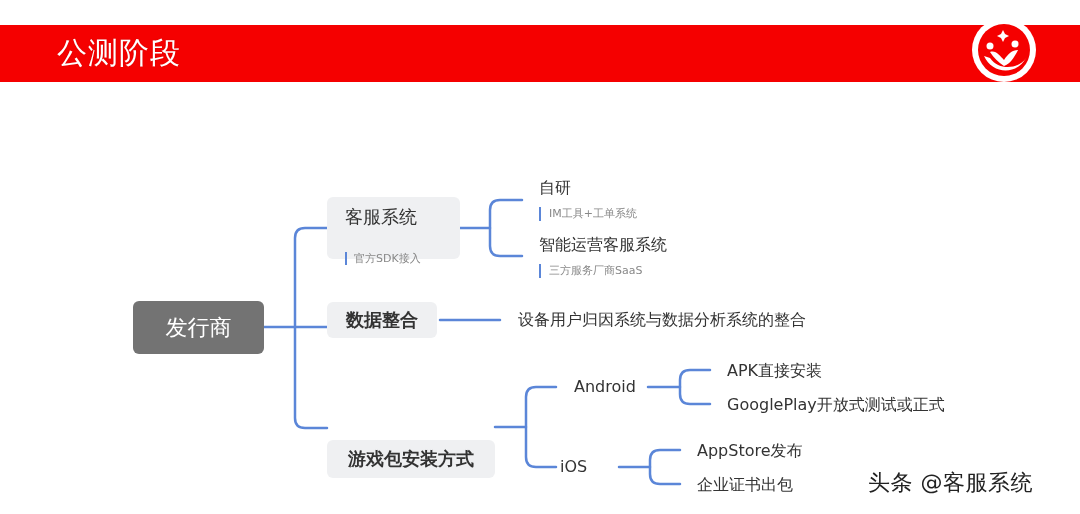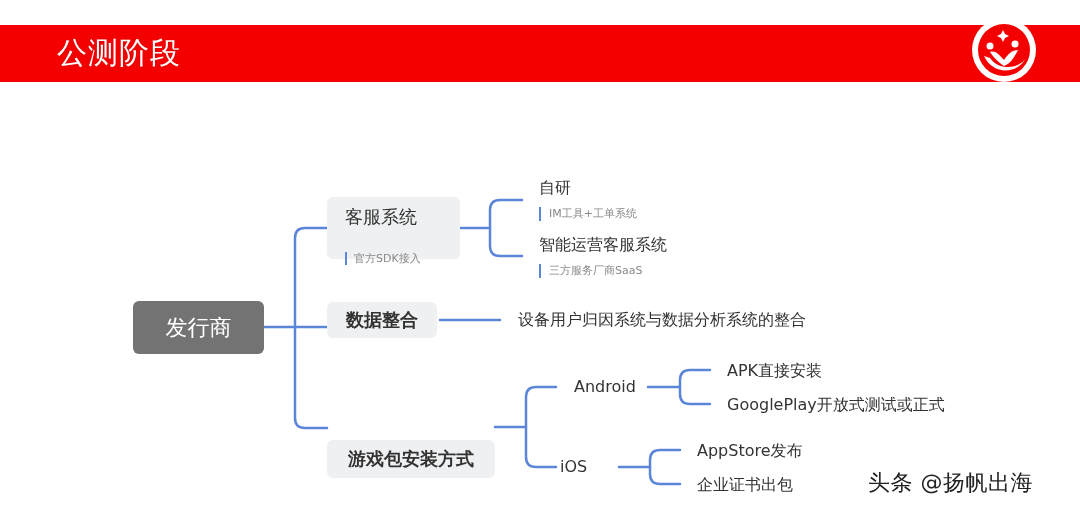--- a/index.html
+++ b/index.html
@@ -113,13 +113,13 @@
 <div class="node n-game">
   <div class="label">游戏包安装方式</div>
 </div>
 <div class="leaf" style="left:574px; top:377px;">Android</div>
 <div class="leaf" style="left:727px; top:361px;">APK直接安装</div>
 <div class="leaf" style="left:727px; top:395px;">GooglePlay开放式测试或正式</div>
 <div class="leaf" style="left:560px; top:457px;text-align:center;">iOS</div>
 <div class="leaf" style="left:697px; top:441px;">AppStore发布</div>
 <div class="leaf" style="left:697px; top:475px;">企业证书出包</div>
 
-<div class="watermark">头条 @扬帆出海</div>
+<div class="watermark">头条 @客服系统</div>
 
 </body></html>

